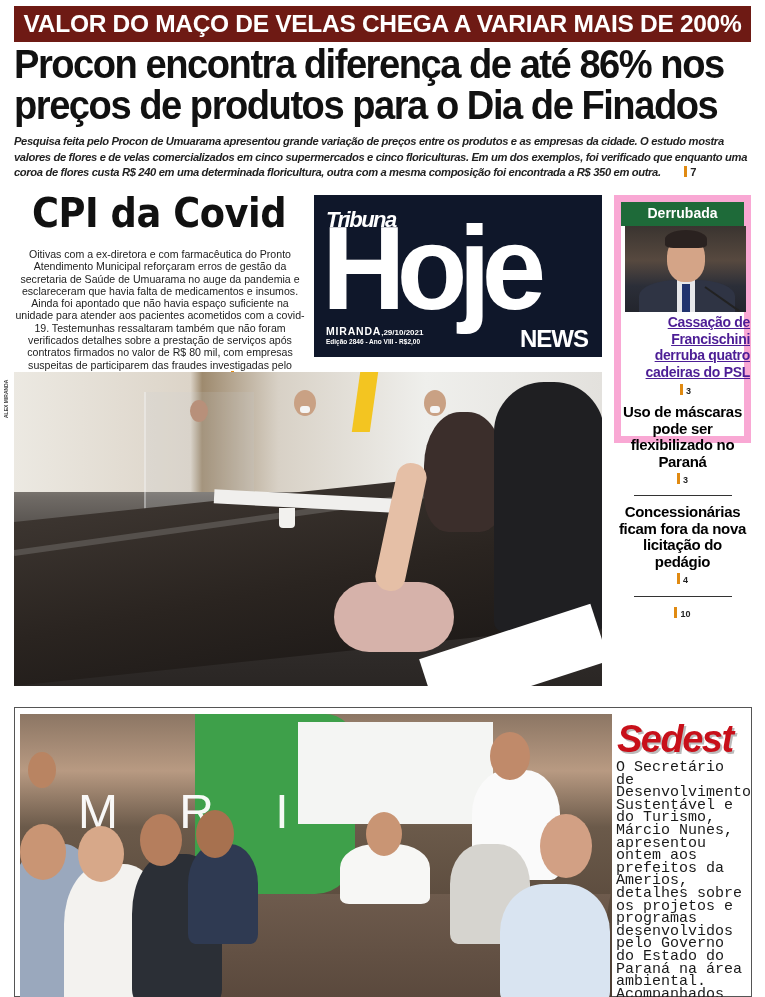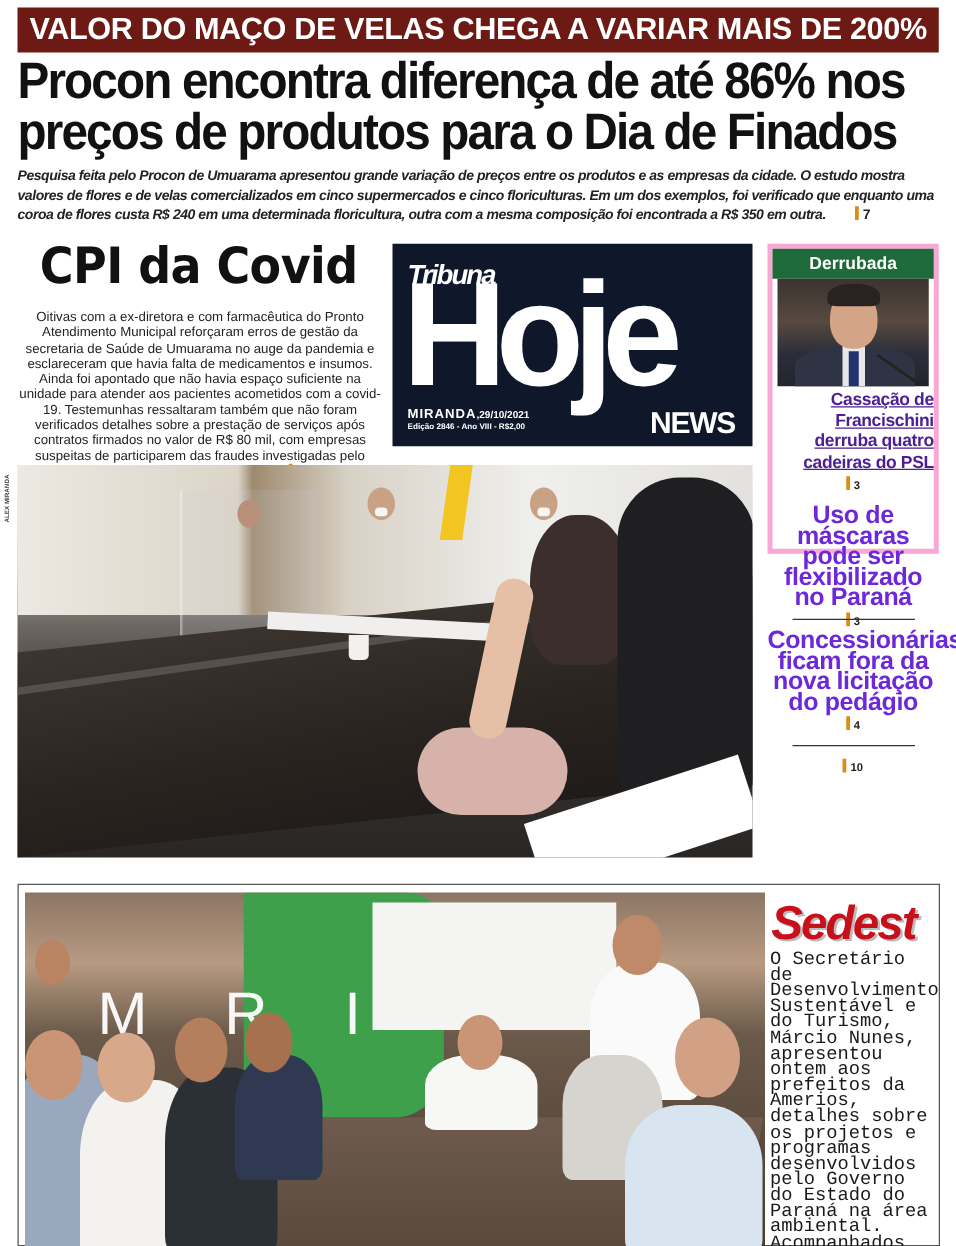--- a/index.html
+++ b/index.html
@@ -43,35 +43,35 @@
   }
   .mh-tribuna { position: absolute; left: 12px; top: 12px; color: #fff; font-family: "Liberation Sans", sans-serif; font-weight: bold; font-size: 22px; letter-spacing: -1.5px; font-style: italic; }
   .mh-hoje { position: absolute; left: 8px; top: 14px; color: #fff; font-family: "Liberation Sans", sans-serif; font-weight: bold; font-size: 118px; line-height: 118px; letter-spacing: -9px; transform: scaleX(0.98); transform-origin: left; }
   .mh-city { position: absolute; left: 12px; top: 130px; color: #fff; font-weight: bold; font-size: 10.5px; letter-spacing: 0.8px; }
   .mh-city small { font-size: 8px; letter-spacing: 0; }
   .mh-edition { position: absolute; left: 12px; top: 143px; color: #fff; font-size: 6.5px; font-weight: bold; }
   .mh-news { position: absolute; right: 14px; top: 130px; color: #fff; font-family: "Liberation Sans", sans-serif; font-weight: bold; font-size: 24px; letter-spacing: -1px; }
 
   .derrubada-box {
     position: absolute; left: 614px; top: 195px; width: 137px; height: 248px;
-    border: 4px solid #f9a8d4; background: #fff;
+    border: 7px solid #f9a8d4; background: #fff;
   }
   .derrubada-label { height: 24px; background: #1e6a39; color: #fff; text-align: center; font-weight: bold; font-size: 14px; line-height: 22px; }
   .derrubada-photo { position: absolute; left: 4px; top: 24px; width: 121px; height: 86px; background: linear-gradient(180deg, #3a3430 0%, #57493f 40%, #2b2e38 70%, #23252d 100%); overflow: hidden; }
   .derrubada-photo .face { position: absolute; left: 42px; top: 10px; width: 38px; height: 46px; border-radius: 45%; background: #d4a487; }
   .derrubada-photo .hair { position: absolute; left: 40px; top: 4px; width: 42px; height: 18px; border-radius: 50% 50% 20% 20%; background: #2a2220; }
   .derrubada-photo .suit { position: absolute; left: 14px; top: 54px; width: 96px; height: 40px; border-radius: 40% 40% 0 0; background: #2f3444; }
   .derrubada-photo .shirt { position: absolute; left: 52px; top: 54px; width: 18px; height: 32px; background: #e7e7ea; }
   .derrubada-photo .tie { position: absolute; left: 57px; top: 58px; width: 8px; height: 28px; background: #21336e; }
   .derrubada-photo .mic { position: absolute; left: 80px; top: 60px; width: 42px; height: 2px; background: #222; transform: rotate(35deg); transform-origin: left; }
   .derrubada-title { position: absolute; left: 0; top: 112px; width: 129px; text-align: right; font-weight: bold; font-size: 14px; line-height: 16.5px; color: #4c1d95; letter-spacing: -0.3px; text-decoration: underline; }
   .derrubada-ref { position: absolute; left: 0; top: 182px; width: 129px; text-align: center; font-size: 9px; }
 
   .side-story { position: absolute; left: 614px; width: 137px; text-align: center; }
-  .side-story .t { font-weight: bold; font-size: 20px; line-height: 16.5px; color: #6d28d9; letter-spacing: -0.3px; }
+  .side-story .t { font-weight: bold; font-size: 15px; line-height: 16.5px; color: #000000; letter-spacing: -0.3px; }
   .side-story .r { font-size: 9px; margin-top: 3px; }
   .side-divider { position: absolute; left: 634px; width: 98px; height: 1px; background: #333; }
 
   .photo1 {
     position: absolute; left: 14px; top: 372px; width: 588px; height: 314px; overflow: hidden;
     background: linear-gradient(180deg, #e9e8e4 0%, #c8c2b8 22%, #6f6a65 40%, #3b3735 60%, #2a2624 100%);
   }
   .p1-wall { position: absolute; left: 0; top: 0; width: 588px; height: 120px; background: linear-gradient(90deg, #ece9e2 0%, #dcd4c8 30%, #9e8a6e 32%, #d8d1c6 45%, #efefec 70%, #e3e1dd 100%); }
   .p1-desk { position: absolute; left: 0; top: 150px; width: 588px; height: 164px; background: linear-gradient(175deg, #3c3530 0%, #2a2420 55%, #1e1a18 100%); transform: skewY(-6deg); transform-origin: left; }
   .p1-deskedge { position: absolute; left: 0; top: 178px; width: 470px; height: 6px; background: #55504c; transform: rotate(-8deg); transform-origin: left; }

